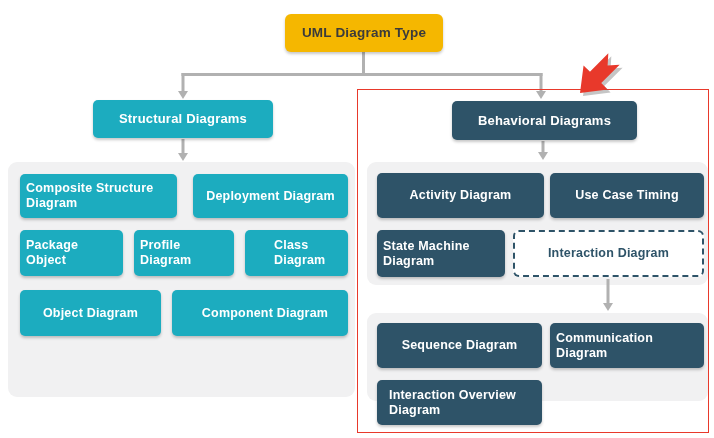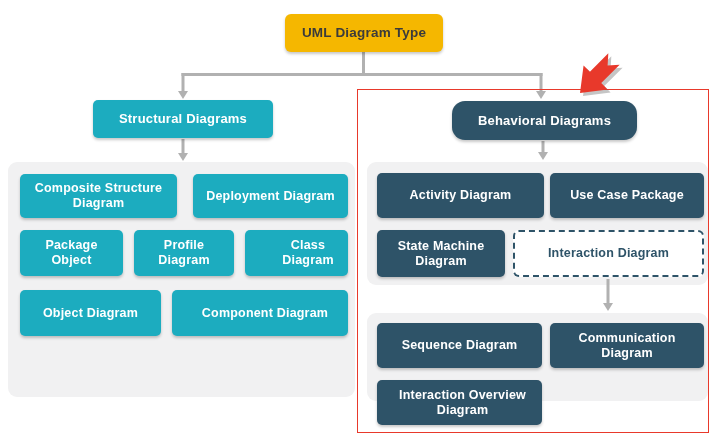--- a/index.html
+++ b/index.html
@@ -7,31 +7,31 @@
     --behavioral-bg:#2E5368; --container-bg:#F1F1F2; --connector:#B1B1B1;
     --highlight-red:#E8392B; --box-text:#FFFFFF;
   }
   html,body{margin:0;padding:0;background:#FFFFFF;}
   .canvas{
     position:relative;width:714px;height:438px;background:#FFFFFF;overflow:hidden;
     font-family:"Liberation Sans","DejaVu Sans",sans-serif;
   }
   .node{
     position:absolute;display:flex;align-items:center;justify-content:center;
-    text-align:center;font-weight:700;color:var(--box-text);border-radius:5px;
+    text-align:left;font-weight:700;color:var(--box-text);border-radius:5px;
     box-sizing:border-box;line-height:1.18;letter-spacing:.2px;
     box-shadow:0 2px 3px rgba(0,0,0,.22);
   }
   .root-node{
     left:285px;top:14px;width:158px;height:38px;background:var(--root-bg);
     color:var(--root-text);font-size:13.5px;border-radius:6px;z-index:3;
   }
   .hdr{font-size:13px;z-index:3;}
   .hdr-structural{left:93px;top:100px;width:180px;height:38px;background:var(--structural-bg);}
-  .hdr-behavioral{left:452px;top:101px;width:185px;height:39px;background:var(--behavioral-bg);border-radius:13px;}
+  .hdr-behavioral{left:452px;top:101px;width:185px;height:39px;background:var(--behavioral-bg);}
   .container{
     position:absolute;background:var(--container-bg);border-radius:9px;z-index:1;
   }
   .c-structural{left:8px;top:162px;width:347px;height:235px;}
   .c-behavioral1{left:367px;top:162px;width:341px;height:123px;}
   .c-behavioral2{left:367px;top:313px;width:341px;height:88px;}
   .child{font-size:12.5px;padding:2px 6px;}
   .teal{background:var(--structural-bg);}
   .dark{background:var(--behavioral-bg);}
   .dashed{
@@ -80,21 +80,21 @@
     <div class="node child teal" style="left:185px;top:12px;width:155px;height:44px;">Deployment Diagram</div>
     <div class="node child teal" style="left:12px;top:68px;width:103px;height:46px;">Package Object</div>
     <div class="node child teal" style="left:126px;top:68px;width:100px;height:46px;">Profile Diagram</div>
     <div class="node child teal" style="left:237px;top:68px;width:103px;height:46px;padding-left:29px;">Class Diagram</div>
     <div class="node child teal" style="left:12px;top:128px;width:141px;height:46px;">Object Diagram</div>
     <div class="node child teal" style="left:164px;top:128px;width:176px;height:46px;padding-left:16px;">Component Diagram</div>
   </div>
 
   <div class="container c-behavioral1">
     <div class="node child dark" style="left:10px;top:11px;width:167px;height:45px;">Activity Diagram</div>
-    <div class="node child dark" style="left:183px;top:11px;width:154px;height:45px;">Use Case Package</div>
+    <div class="node child dark" style="left:183px;top:11px;width:154px;height:45px;">Use Case Timing</div>
     <div class="node child dark" style="left:10px;top:68px;width:128px;height:47px;">State Machine Diagram</div>
     <div class="node child dashed" style="left:146px;top:68px;width:191px;height:47px;">Interaction Diagram</div>
   </div>
 
   <div class="container c-behavioral2">
     <div class="node child dark" style="left:10px;top:10px;width:165px;height:45px;">Sequence Diagram</div>
     <div class="node child dark" style="left:183px;top:10px;width:154px;height:45px;">Communication Diagram</div>
     <div class="node child dark" style="left:10px;top:67px;width:165px;height:45px;padding-left:12px;">Interaction Overview Diagram</div>
   </div>
 

